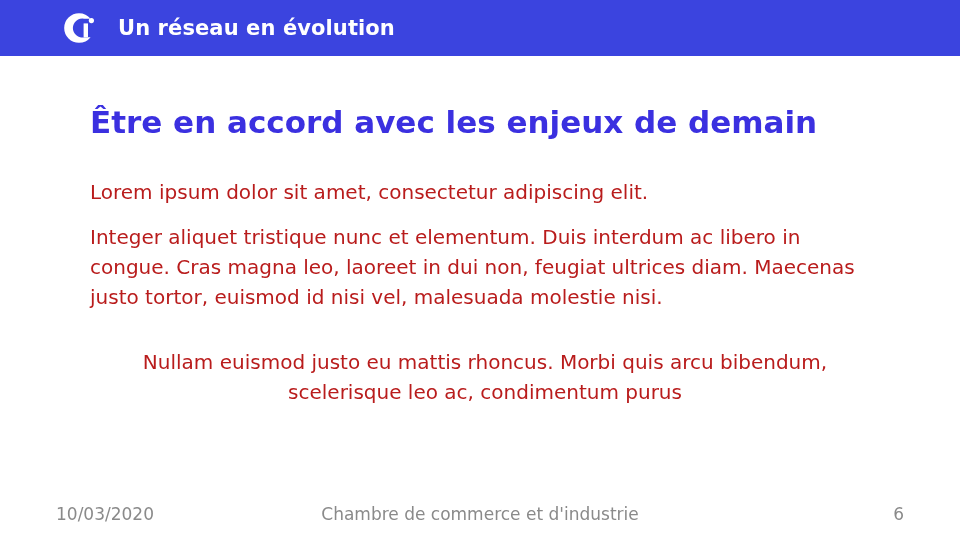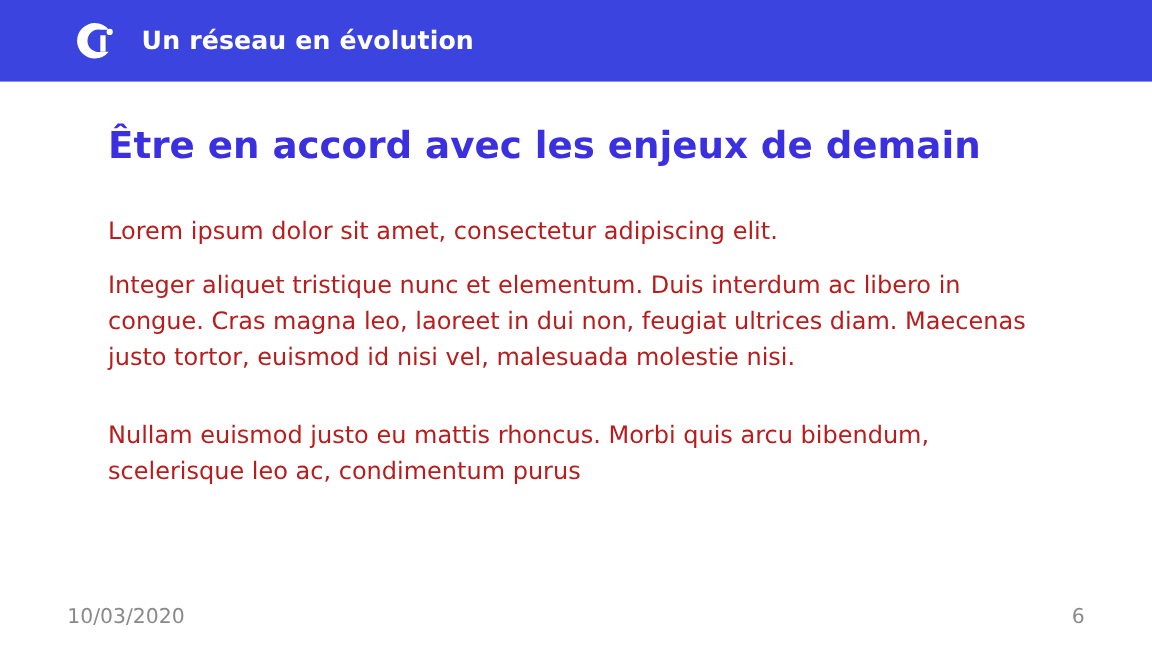--- a/index.html
+++ b/index.html
@@ -18,21 +18,21 @@
     width: 960px;
     height: 540px;
     background: #ffffff;
   }
   
   .header {
     position: absolute;
     left: 0;
     top: 0;
     width: 960px;
-    height: 68px;
+    height: 56px;
     background: #3b44df;
     display: flex;
     align-items: center;
   }
   .logo {
     margin-left: 62px;
     width: 34px;
     height: 34px;
     flex: 0 0 auto;
     position: relative;
@@ -62,20 +62,21 @@
   }
   .para {
     color: #b91c1c;
     font-size: 20px;
     line-height: 1.52;
     margin: 0 0 14px 0;
     max-width: 790px;
   }
   .para.gap-top {
     margin-top: 34px;
+    text-align: center;
   }
   
   .footer {
     position: absolute;
     left: 0;
     bottom: 0;
     width: 960px;
     height: 52px;
     display: flex;
     align-items: center;
@@ -115,16 +116,17 @@
 
   <div class="content">
     <h1 class="slide-title">Être en accord avec les enjeux de demain</h1>
     <p class="para">Lorem ipsum dolor sit amet, consectetur adipiscing elit.</p>
     <p class="para">Integer aliquet tristique nunc et elementum. Duis interdum ac libero in congue. Cras magna leo, laoreet in dui non, feugiat ultrices diam. Maecenas justo tortor, euismod id nisi vel, malesuada molestie nisi.</p>
     <p class="para gap-top">Nullam euismod justo eu mattis rhoncus. Morbi quis arcu bibendum, scelerisque leo ac, condimentum purus</p>
   </div>
 
   <div class="footer">
     <span class="footer-date">10/03/2020</span>
+    <span class="footer-center">Chambre de commerce et d'industrie</span>
     <span class="footer-page">6</span>
   </div>
 
 </div>
 
 </body></html>

